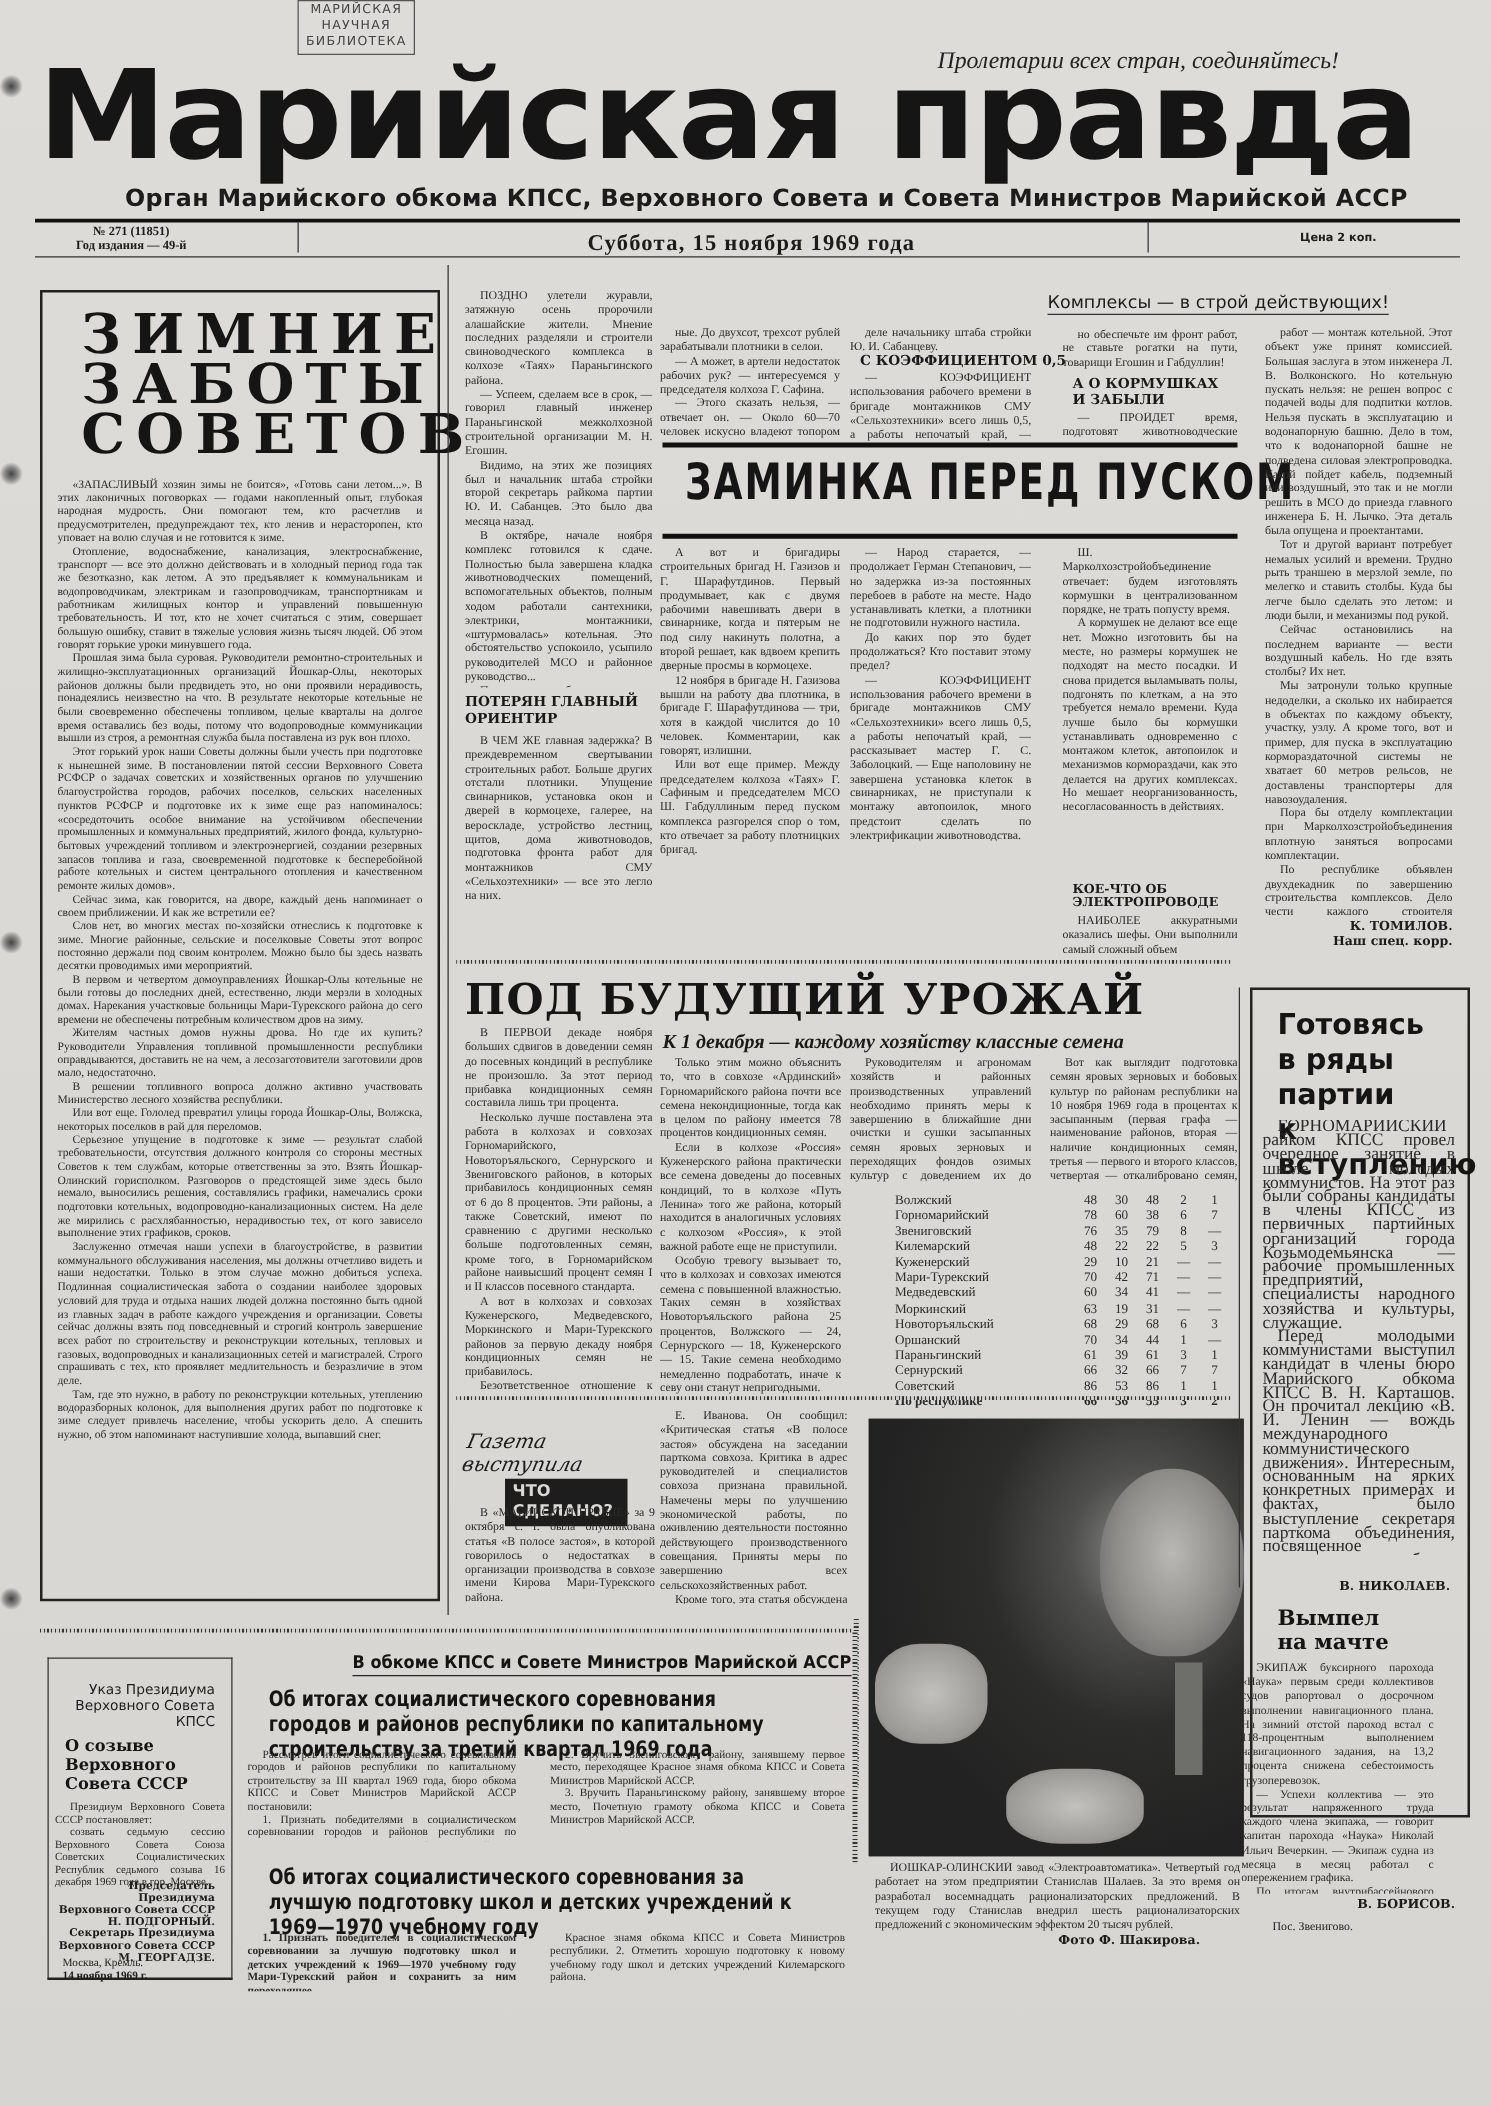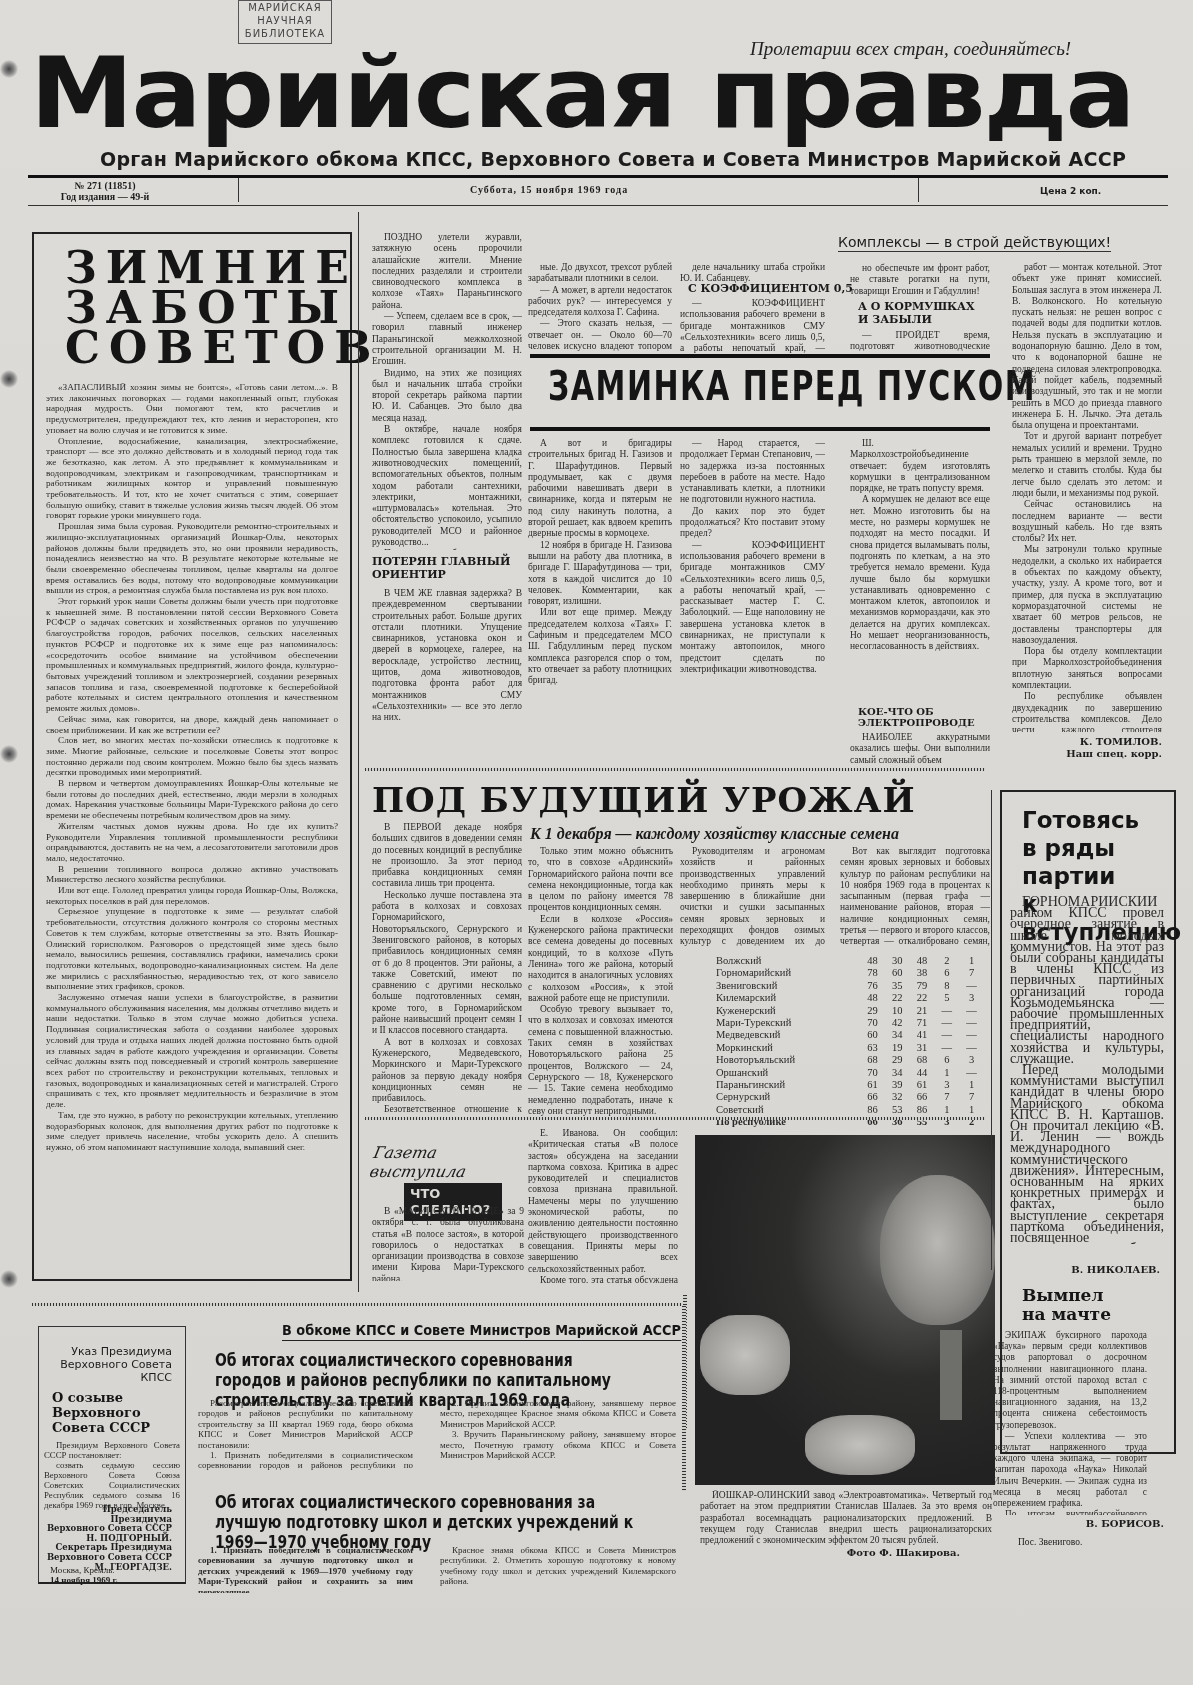--- a/index.html
+++ b/index.html
@@ -5,21 +5,21 @@
   html,body{margin:0;padding:0;}
   body{width:1193px;height:1685px;background:#d9d8d4;font-family:"Liberation Serif",serif;color:#1c1c1c;position:relative;overflow:hidden;}
   .page{position:absolute;left:0;top:0;width:1193px;height:1685px;background:linear-gradient(180deg,#dddcd8 0%,#d6d5d1 100%);}
   .abs{position:absolute;}
   .stamp{left:238px;top:0;width:92px;height:42px;border:1px solid #555;font-family:"DejaVu Sans",sans-serif;font-size:10px;line-height:13px;text-align:center;color:#444;letter-spacing:1px;}
   .slogan{left:750px;top:38px;font-style:italic;font-size:19px;color:#222;}
   .masthead{left:30px;top:45px;width:1140px;font-family:"DejaVu Sans",sans-serif;font-weight:900;font-size:104px;line-height:100px;letter-spacing:-2px;color:#151515;transform:scaleY(0.95);transform-origin:left top;}
   .organ{left:100px;top:148px;font-family:"DejaVu Sans",sans-serif;font-weight:bold;font-size:19px;color:#1c1c1c;letter-spacing:0.3px;}
   .rule-thick{height:3px;background:#111;}
   .issue{left:30px;top:180px;font-size:10px;line-height:11px;font-weight:bold;text-align:center;width:150px;}
-  .date{left:470px;top:184px;font-size:10px;font-weight:bold;letter-spacing:1px;}
+  .date{left:470px;top:184px;font-size:18px;font-weight:bold;letter-spacing:1px;}
   .price{left:1040px;top:186px;font-size:9px;font-weight:bold;font-family:"DejaVu Sans",sans-serif;}
   .vline{width:1px;background:#333;}
   .hline{height:1px;background:#333;}
   .box{border:2px solid #222;}
   .col{font-size:9.5px;line-height:11.3px;text-align:justify;color:#2a2a2a;overflow:hidden;}
   .col p{margin:0;text-indent:12px;}
   .big-serif{font-family:"DejaVu Serif",serif;font-weight:bold;color:#151515;}
   .cond{font-family:"DejaVu Sans",sans-serif;font-weight:bold;color:#151515;}
   .subhead{font-family:"DejaVu Serif",serif;font-weight:bold;font-size:11px;line-height:13px;color:#1a1a1a;}
   .sig{font-family:"DejaVu Serif",serif;font-weight:bold;font-size:10px;text-align:right;}

